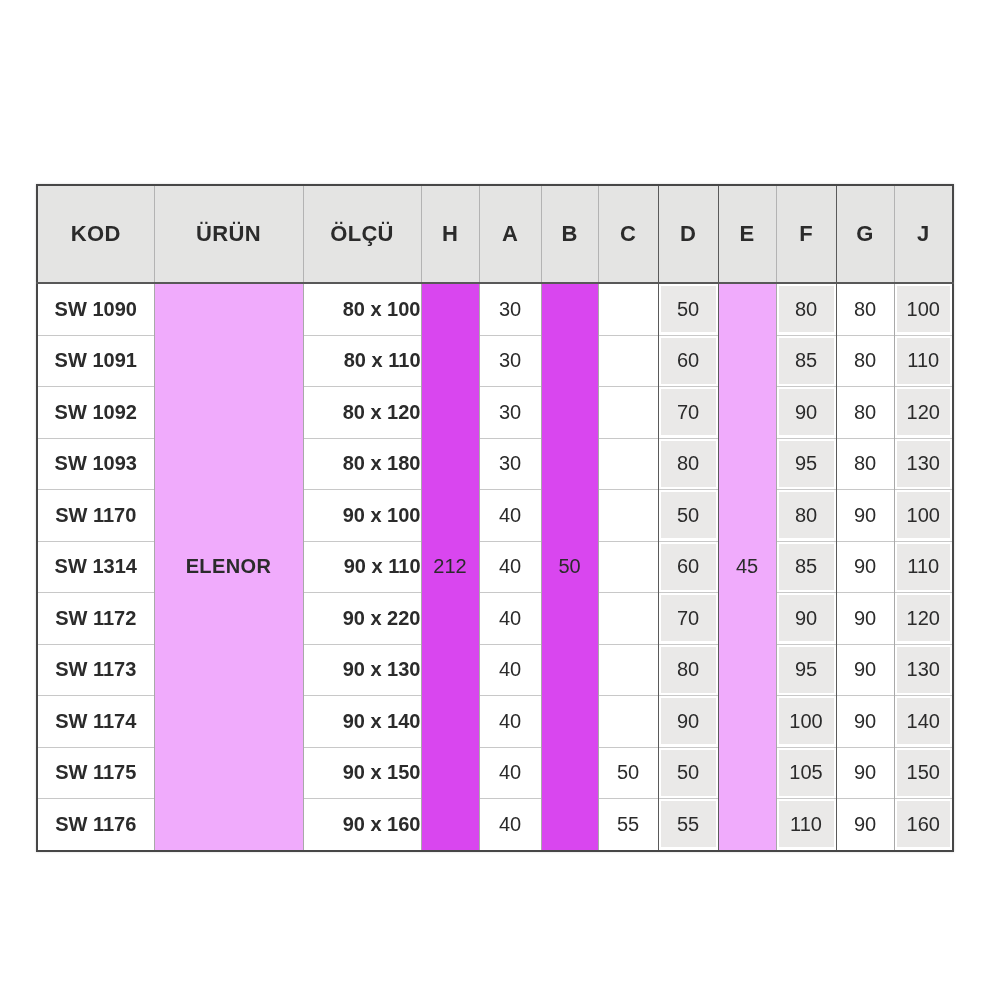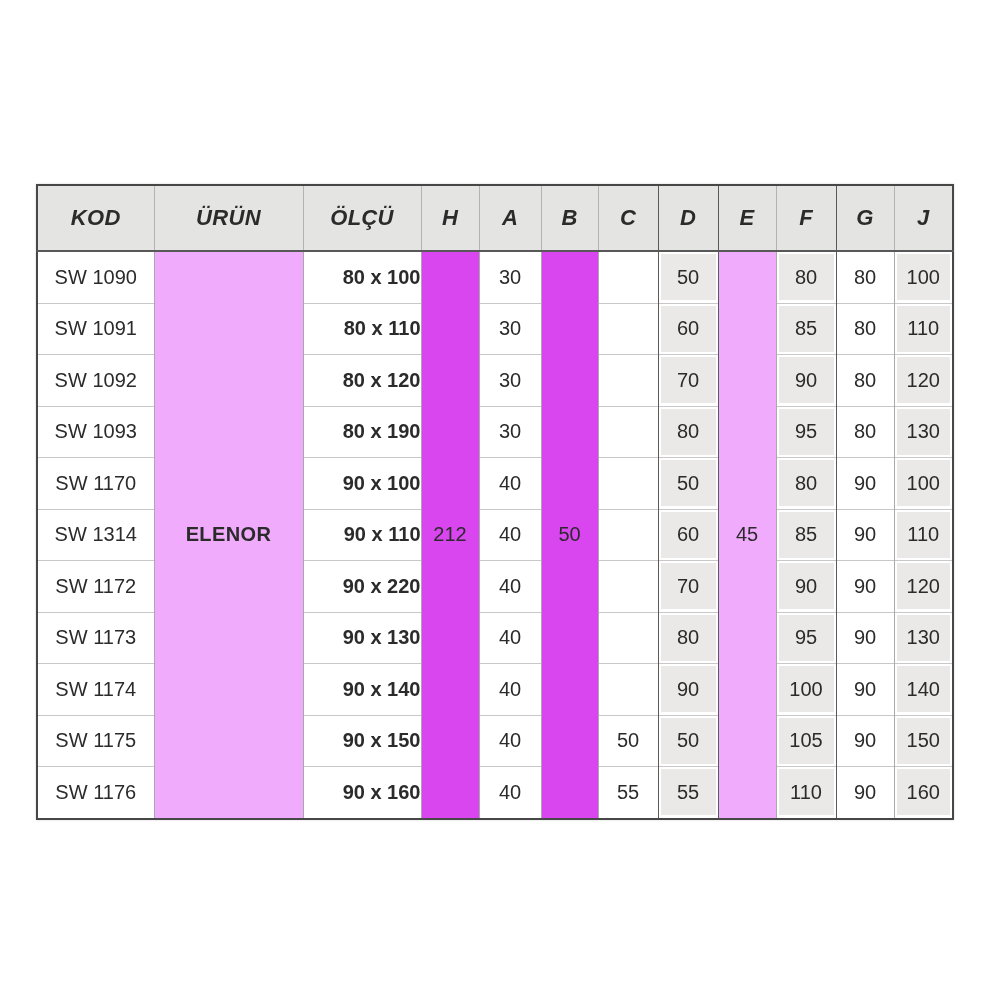--- a/index.html
+++ b/index.html
@@ -17,36 +17,35 @@
   th{
     background:#e4e4e3;
     height:64px;
     font-size:22px;
     font-weight:bold;
     text-align:center;
     vertical-align:middle;
     border-left:1px solid #b3b3b3;
     border-bottom:2px solid #585858;
     letter-spacing:0.3px;
-    padding:0;
-    font-style:italic;
+    padding:16px;
   }
   td{
     height:50.5px;
     text-align:center;
     vertical-align:middle;
     font-size:20px;
     border-left:1px solid #a9a9a9;
     padding:0;
     background:#ffffff;
   }
   th:first-child, td:first-child{border-left:none;}
   .dark-left{border-left:1px solid #5a5a5a !important;}
   td.sep{border-top:1px solid #c8c8c8;}
-  td.kod{font-weight:normal;font-size:20px;}
+  td.kod{font-weight:bold;font-size:20px;}
   td.olcu{font-weight:600;font-size:20px;text-align:right;}
   td.mgray{background:#d946ef;font-size:20px;}
   td.mwhite{background:#f0abfc;font-size:20px;}
   td.murun{font-weight:600;letter-spacing:0.4px;}
   .box{
     margin:2px;height:46px;
     display:flex;align-items:center;justify-content:center;
     background:#eae9e8;
   }
 </style>
@@ -133,21 +132,21 @@
           <td class="num sep">
             <div class="box">90</div>
           </td>
           <td class="num dark-left sep">80</td>
           <td class="num sep">
             <div class="box">120</div>
           </td>
         </tr>
         <tr>
           <td class="kod sep">SW 1093</td>
-          <td class="olcu sep">80 x 190</td>
+          <td class="olcu sep">80 x 180</td>
           <td class="num sep">30</td>
           <td class="num sep"></td>
           <td class="num dark-left sep">
             <div class="box">80</div>
           </td>
           <td class="num sep">
             <div class="box">95</div>
           </td>
           <td class="num dark-left sep">80</td>
           <td class="num sep">

